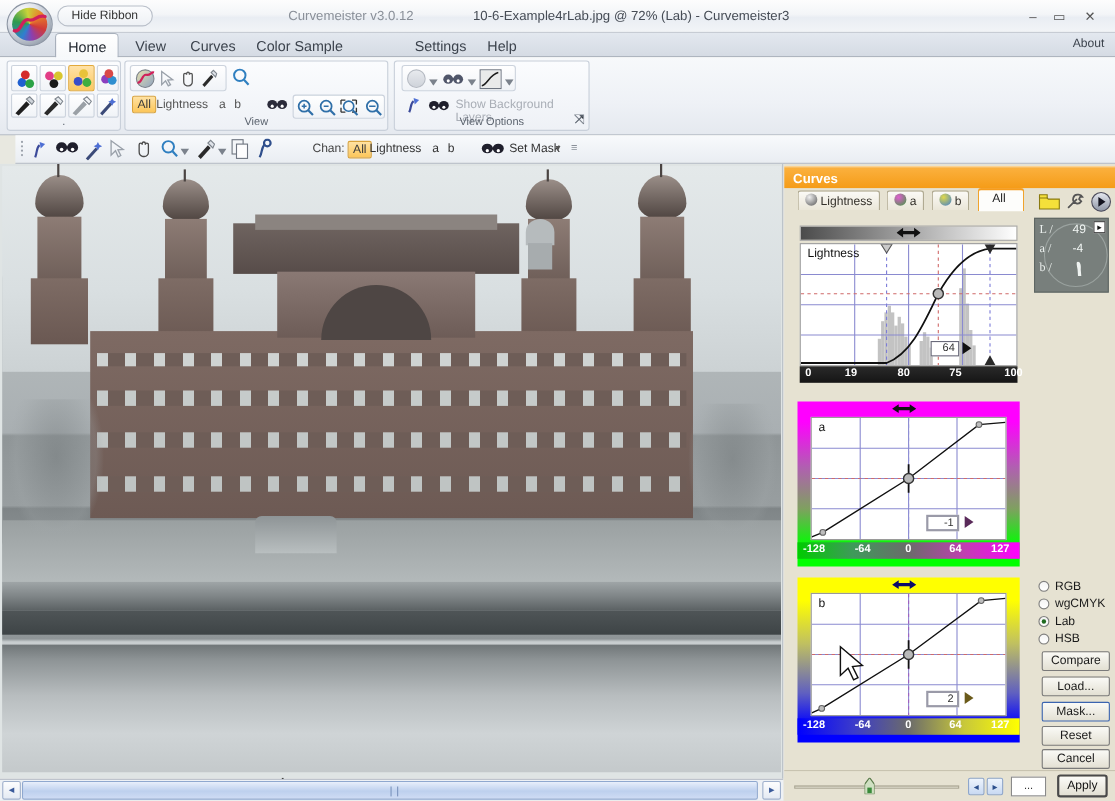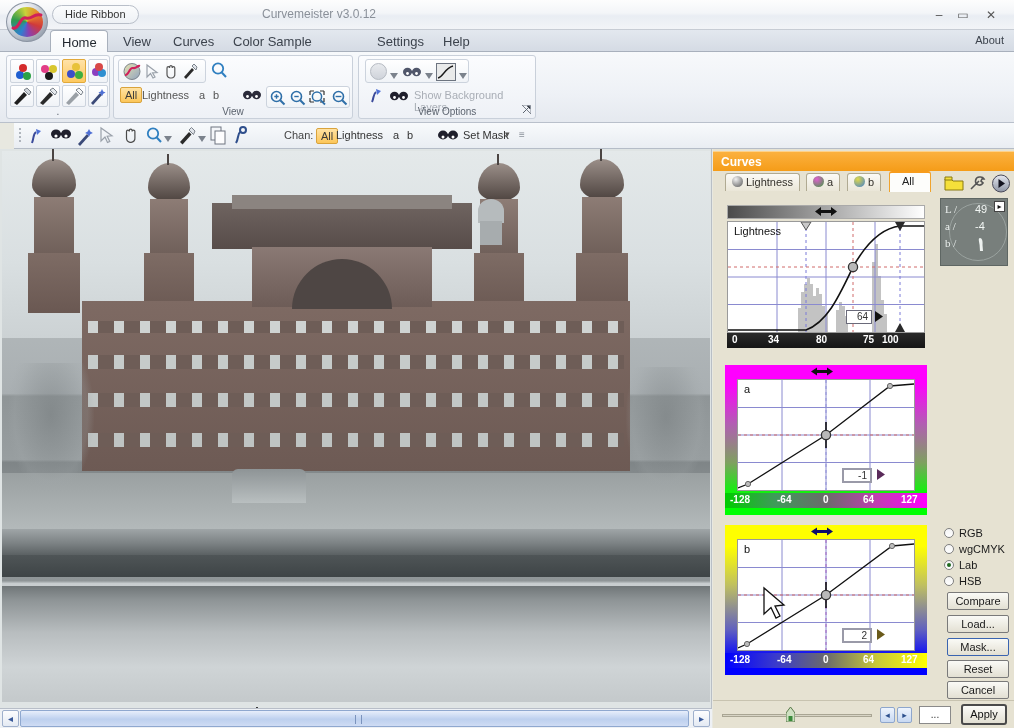--- a/index.html
+++ b/index.html
@@ -337,20 +337,21 @@
 <div class="titlebar">
   <div class="cm-logo">
     <div class="inner"></div>
     <svg class="squiggle" viewBox="0 0 32 22">
       <path d="M2 17 C 8 19, 9 5, 15 7 C 21 9, 22 2, 30 4" stroke="#d0205a" stroke-width="3" fill="none" stroke-linecap="round"></path>
     </svg>
   </div>
   <div class="hide-ribbon">Hide Ribbon</div>
   <div class="ribbon-caret" style="font-size:0;">chevron-down-icon</div>
   <div class="app-version">Curvemeister v3.0.12</div>
+  <div class="doc-title">10-6-Example4rLab.jpg @ 72% (Lab)  -  Curvemeister3</div>
   <div class="wbtn min">–</div>
   <div class="wbtn max">▭</div>
   <div class="wbtn close">✕</div>
 </div>
 
 <div class="tabbar">
   <div class="tab active" style="left:50px;width:58px;">Home</div>
   <div class="tab" style="left:112px;">View</div>
   <div class="tab" style="left:162px;">Curves</div>
   <div class="tab" style="left:222px;">Color Sample</div>
@@ -839,24 +840,24 @@
       <div class="valuebox" style="left:118px;top:88px;width:26px;height:14px;">64</div>
       <div style="position:absolute;left:146px;top:88px;">
         <svg width="10" height="13" viewBox="0 0 10 13">
             <path d="M1 1 L9 6.5 L1 12 Z" fill="#111"></path>
           </svg>
       </div>
     </div>
 
     <div class="axisbar" style="top:128px;background:linear-gradient(to bottom,#2a2a2a,#151515);">
       <span class="axistick" style="left:5px;">0</span>
-      <span class="axistick" style="left:41px;">34</span>
+      <span class="axistick" style="left:41px;">19</span>
       <span class="axistick" style="left:89px;">80</span>
       <span class="axistick" style="left:136px;">75</span>
-      <span class="axistick" style="left:155px;">100</span>
+      <span class="axistick" style="left:186px;">100</span>
     </div>
   </div>
 
   <div class="curvebox" style="top:216px;height:150px;">
     <div style="position:absolute;left:-2px;top:0;width:202px;height:150px;background:linear-gradient(to bottom,#ff00ff 0%,#ff00ff 12%,#b060b0 40%,#7fa060 65%,#00ff00 88%,#00ff00 100%);"></div>
     <div style="position:absolute;left:84px;top:1px;z-index:3;">
       <svg width="22" height="11" viewBox="0 0 22 11">
           <path d="M0 5.5 L6 1.5 L6 4 L16 4 L16 1.5 L22 5.5 L16 9.5 L16 7 L6 7 L6 9.5 Z" fill="#111"></path>
         </svg>
     </div>

